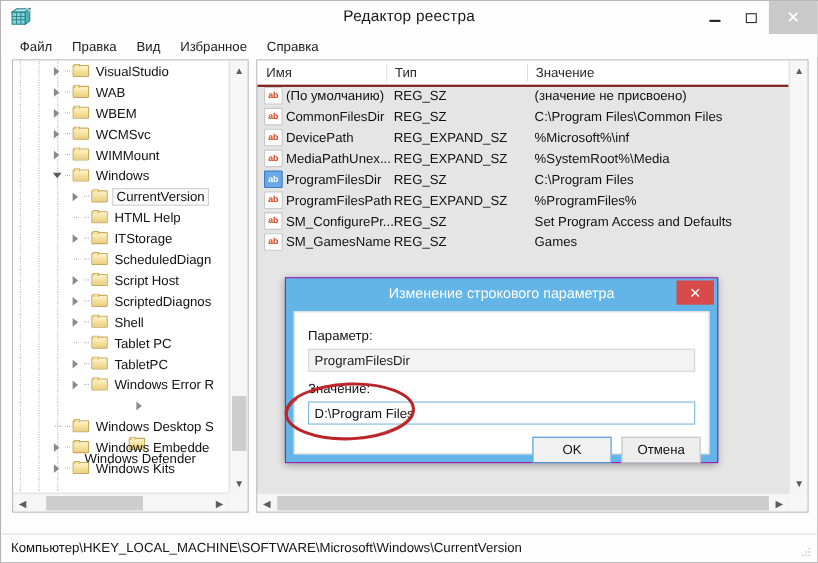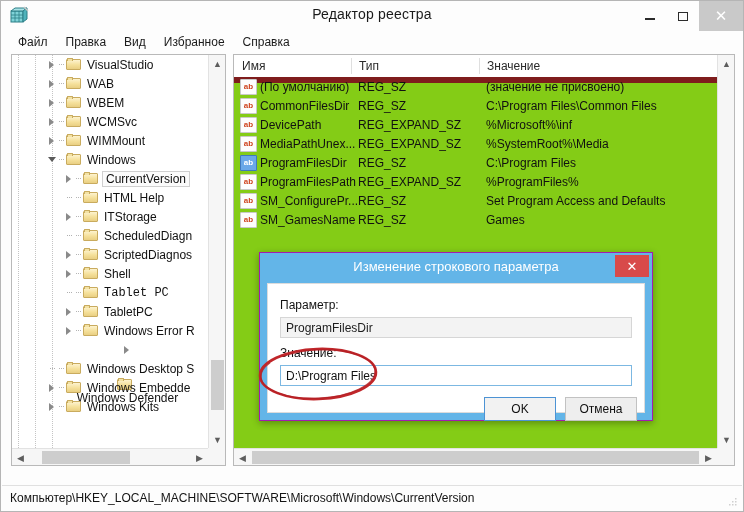--- a/index.html
+++ b/index.html
@@ -27,21 +27,21 @@
   .wbtn.min span{display:block;width:10px;height:2px;background:#2b2b2b;margin-top:6px;}
   .wbtn.max span{display:block;width:10px;height:9px;border:1.6px solid #2b2b2b;box-sizing:border-box;}
   .wbtn.close{width:44px;background:#c9c9c9;color:#ffffff;font-size:15px;font-weight:300;}
 
   
   .menubar{position:absolute;left:0;top:30px;right:0;height:21px;background:#fdfdfd;
            display:flex;align-items:center;padding-left:8px;}
   .menu-item{padding:2px 9px;font-size:12px;color:#1b1b1b;}
 
   
-  .pane{position:absolute;background:#84cc16;border:1px solid #b9b9b9;box-sizing:border-box;}
+  .pane{position:absolute;background:#e5e5e5;border:1px solid #b9b9b9;box-sizing:border-box;}
   #tree-pane{left:10px;top:53px;width:215px;height:412px;}
   #list-pane{left:232px;top:53px;width:502px;height:412px;}
 
   
   .tree-clip{position:absolute;left:0;top:0;right:17px;bottom:17px;overflow:hidden;background:#fff;}
   .tnode{position:relative;height:19px;display:flex;align-items:center;white-space:nowrap;
          font-size:12px;color:#111;}
   .tnode .tw{display:inline-block;width:13px;height:19px;position:relative;flex:none;}
   .tw.arrow::before{content:"";position:absolute;left:3px;top:6px;
         border-left:5px solid #8a8a8a;border-top:4px solid transparent;border-bottom:4px solid transparent;}
@@ -58,21 +58,21 @@
         border:1px solid #c9ab5e;border-radius:1px;box-sizing:border-box;}
   .folder::after{content:"";position:absolute;left:1px;top:0px;width:6px;height:3px;
         background:#f3e2a4;border:1px solid #c9ab5e;border-bottom:none;border-radius:1px 1px 0 0;box-sizing:border-box;}
   .tlabel{padding-left:1px;}
   .tnode.sel .tlabel{background:#fbfbfb;border:1px solid #cfcfcf;padding:0 3px;margin-left:-1px;}
   .vdash{position:absolute;top:0;bottom:0;width:1px;
         background:repeating-linear-gradient(to bottom,#c4c4c4 0 1px,transparent 1px 2px);}
 
   
   .lhead{position:absolute;left:0;top:0;right:17px;height:22px;background:#ffffff;
-         border-bottom:6px solid #7f1d1d;text-align:right;}
+         border-bottom:2px solid #7f1d1d;text-align:right;}
   .lhcell{position:absolute;top:0;height:22px;display:flex;align-items:center;
           padding-left:8px;font-size:12px;color:#2a2a2a;box-sizing:border-box;}
   .lhsep{position:absolute;top:3px;height:16px;width:1px;background:#dfdfdf;}
   .lbody{position:absolute;left:0;top:22px;right:17px;bottom:17px;overflow:hidden;}
   .lrow{position:relative;height:19px;display:flex;align-items:center;font-size:12px;color:#111;}
   .abicon{position:absolute;left:6px;top:2px;width:15px;height:14px;border-radius:1px;
       background:#fdfdfd;border:1px solid #c9c9c9;
       font-size:8px;font-weight:bold;color:#cf4520;line-height:13px;text-align:center;
       font-family:Liberation Sans, sans-serif;}
   .abicon.selected{background:#6aa8e8;border-color:#3f78bd;color:#ffffff;}
@@ -222,29 +222,35 @@
             <div class="tnode" style="padding-left: 51px;">
               <span class="tw dots"></span>
               <span class="dotlead"></span>
               <span class="folder"></span>
               <span class="tlabel">ScheduledDiagn</span>
             </div>
             <div class="tnode" style="padding-left: 51px;">
               <span class="tw arrow"></span>
               <span class="dotlead"></span>
               <span class="folder"></span>
+              <span class="tlabel">Script Host</span>
+            </div>
+            <div class="tnode" style="padding-left: 51px;">
+              <span class="tw arrow"></span>
+              <span class="dotlead"></span>
+              <span class="folder"></span>
               <span class="tlabel">ScriptedDiagnos</span>
             </div>
             <div class="tnode" style="padding-left: 51px;">
               <span class="tw arrow"></span>
               <span class="dotlead"></span>
               <span class="folder"></span>
               <span class="tlabel">Shell</span>
             </div>
-            <div class="tnode" style="padding-left: 51px; font-family: Liberation Mono, monospace;">
+            <div class="tnode" style="padding-left: 51px;">
               <span class="tw dots"></span>
               <span class="dotlead"></span>
               <span class="folder"></span>
               <span class="tlabel">Tablet PC</span>
             </div>
             <div class="tnode" style="padding-left: 51px;">
               <span class="tw arrow"></span>
               <span class="dotlead"></span>
               <span class="folder"></span>
               <span class="tlabel">TabletPC</span>

